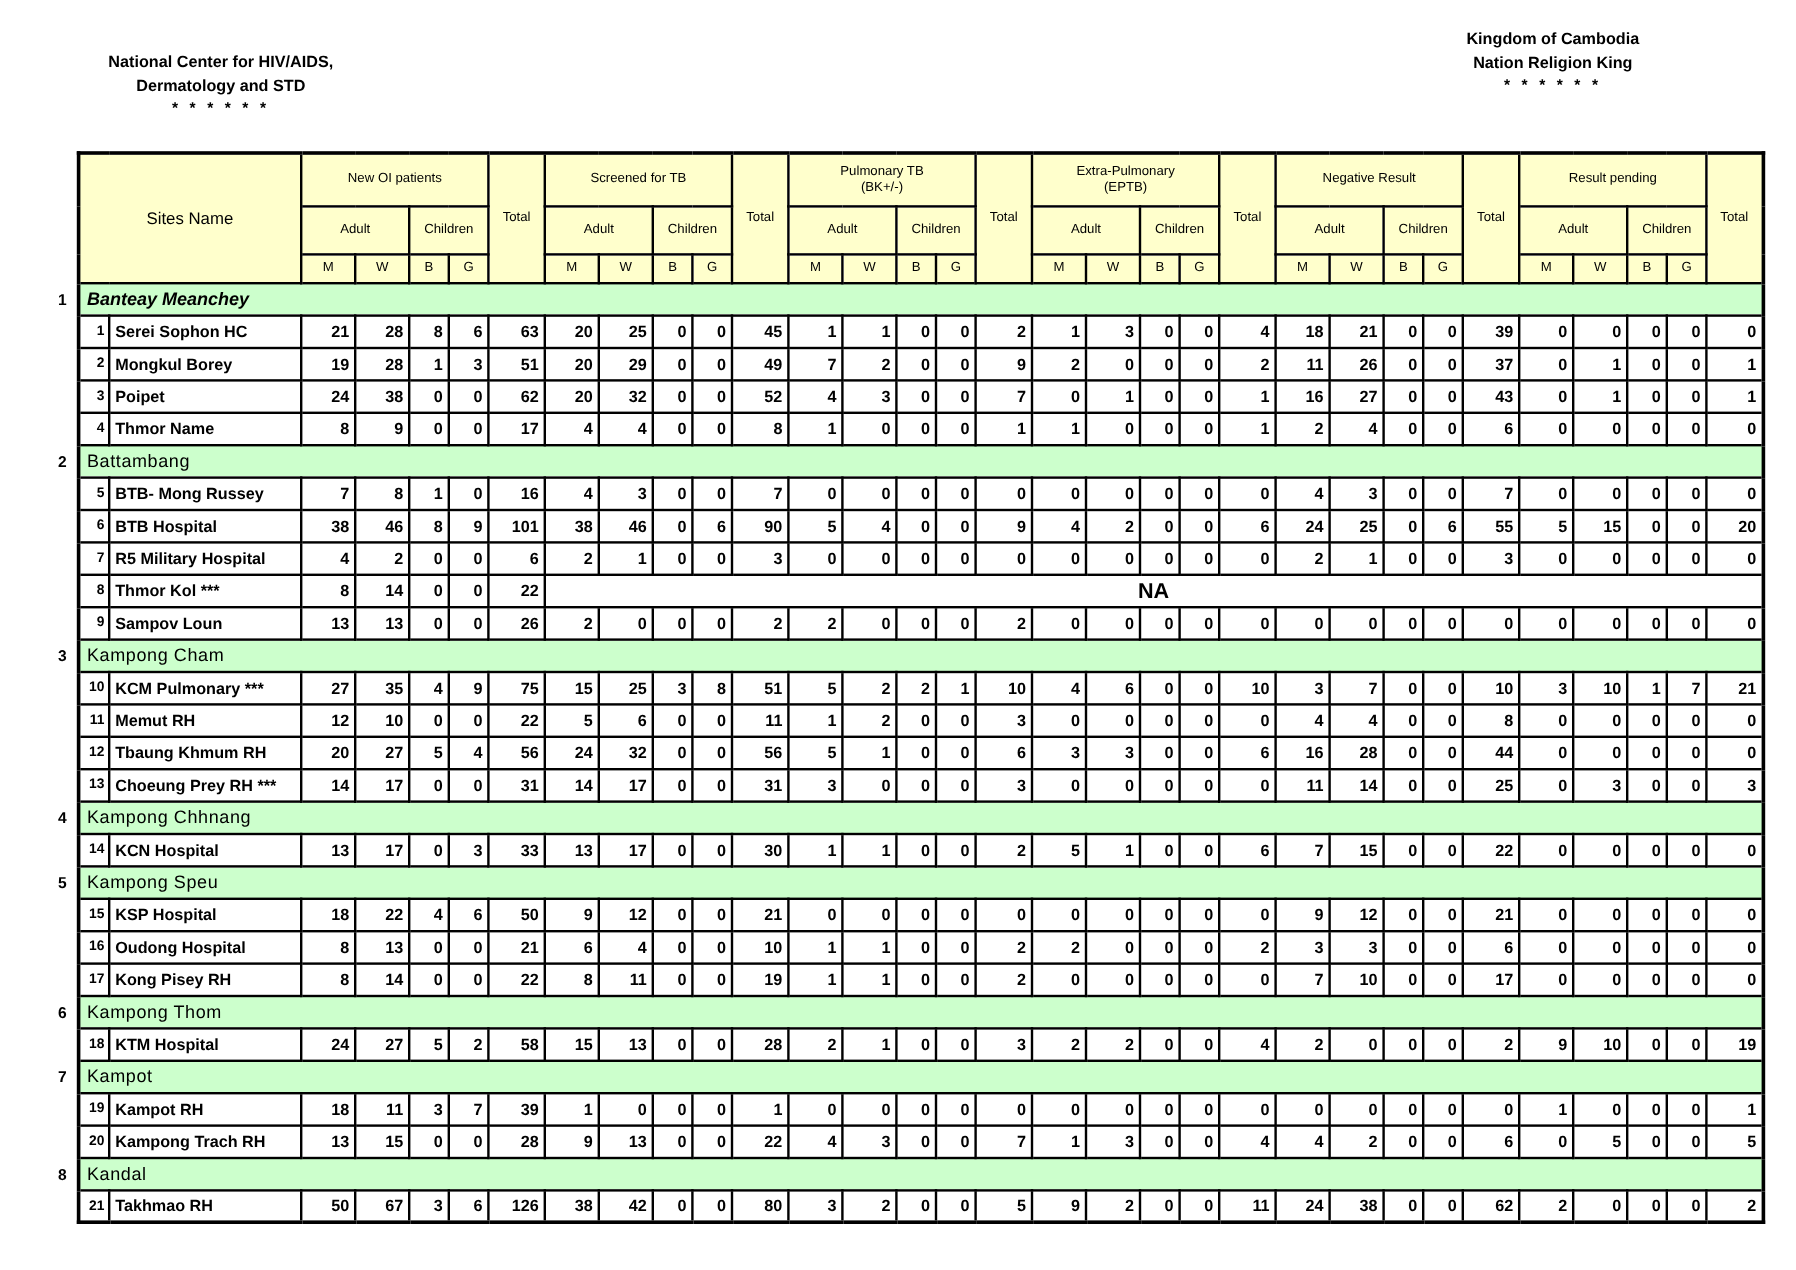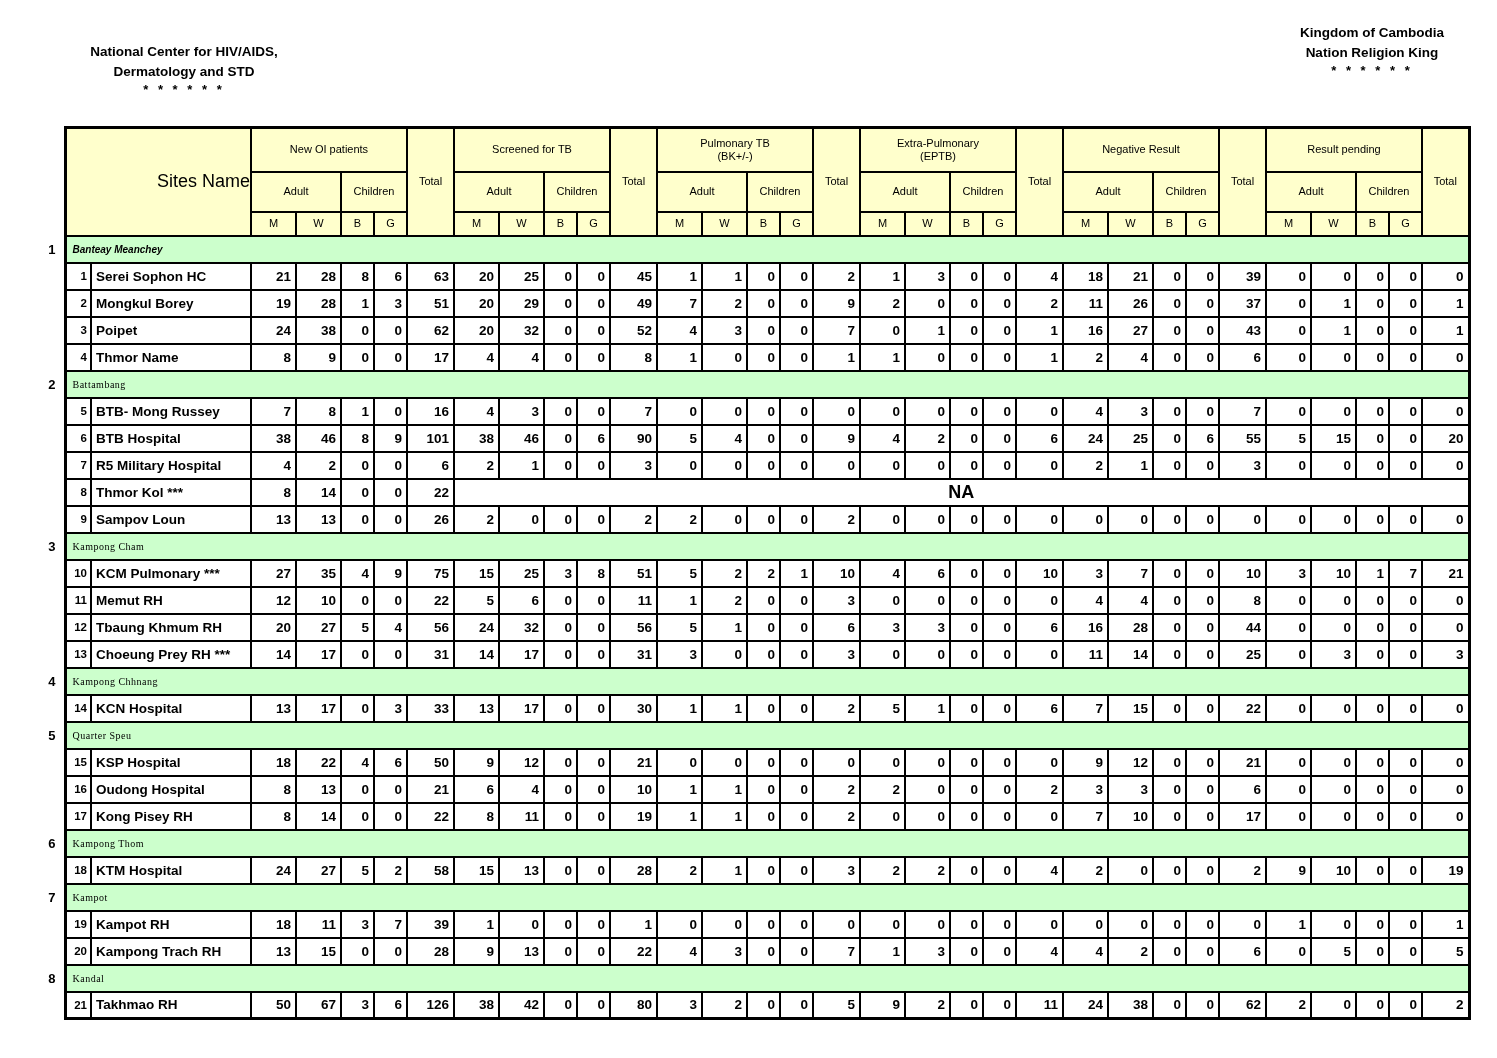--- a/index.html
+++ b/index.html
@@ -2,21 +2,21 @@
 <html><head>
 <meta charset="utf-8">
 <style>
   html,body{margin:0;padding:0;background:#fff;}
   .page{position:relative;width:1497px;height:1058px;background:#fff;color:#000;
         font-family:"Liberation Sans", sans-serif;overflow:hidden;}
 
   
   .org-left{position:absolute;left:68px;top:42px;width:232px;text-align:center;
             font-weight:bold;font-size:13.5px;line-height:1.45;}
-  .kingdom-right{position:absolute;left:1276px;top:23px;width:192px;text-align:center;
+  .kingdom-right{position:absolute;left:1198px;top:23px;width:192px;text-align:center;
             font-weight:bold;font-size:13.5px;line-height:1.45;}
   .stars{font-size:13px;letter-spacing:3px;font-weight:bold;}
   .doc-title{position:absolute;top:84px;left:0;width:1460px;text-align:center;
              font-size:21px;font-weight:bold;font-style:italic;text-decoration:underline;}
 
   
   .table-wrap{position:absolute;top:126px;left:28px;}
   table{border-collapse:collapse;table-layout:fixed;}
   .c-gutter{width:37px}.c-num{width:26px}.c-name{width:160px}
   .c-mw{width:45px}.c-bg{width:33px}.c-tot{width:47px}
@@ -24,31 +24,31 @@
   th.gutter,td.gutter{border:none !important;background:#fff;}
   .bl3{border-left:3px solid #000 !important;}
   .br3{border-right:3px solid #000 !important;}
   .bt3{border-top:3px solid #000 !important;}
   tr.last td{border-bottom:3px solid #000;}
 
   thead tr:nth-child(1){height:44px;}
   thead tr:nth-child(2){height:40px;}
   thead tr:nth-child(3){height:24px;}
   .ghead{background:#FFFFCC;font-weight:normal;font-size:11px;text-align:center;line-height:1.15;}
-  .corner{font-size:18px;text-align:right;}
+  .corner{font-size:14px;}
 
   tbody tr{height:27px;}
   td.gutter{font-weight:bold;font-size:13px;text-align:right;padding-right:8px;}
   td.num{font-weight:bold;font-size:11.5px;text-align:right;padding-right:3px;background:#fff;}
   td.name{font-weight:bold;font-size:13.5px;text-align:left;padding-left:4px;white-space:nowrap;background:#fff;}
   td.val{font-weight:bold;font-size:13.5px;text-align:right;padding-right:4px;background:#fff;}
   td.na{font-weight:bold;font-size:18px;text-align:center;background:#fff;}
-  td.province{background:#CCFFCC;font-size:10px;text-align:left;padding-left:6px;white-space:nowrap;}
+  td.province{background:#CCFFCC;font-size:15px;text-align:left;padding-left:6px;white-space:nowrap;}
   td.province.style-a{font-weight:bold;font-style:italic;font-family:"Liberation Sans",sans-serif;}
-  td.province.style-b{font-family:Liberation Serif, serif;letter-spacing:0.5px;margin-top:28px;}
+  td.province.style-b{font-family:Liberation Sans, sans-serif;letter-spacing:0.5px;margin-top:28px;}
 </style>
 </head>
 <body>
 
 <div class="page">
 
   <div class="org-left">
     <div>National Center for HIV/AIDS,</div>
     <div>Dermatology and STD</div>
     <div class="stars">* * * * * *</div>
@@ -658,21 +658,21 @@
             <td class="val">0</td>
             <td class="val">22</td>
             <td class="val">0</td>
             <td class="val">0</td>
             <td class="val">0</td>
             <td class="val">0</td>
             <td class="val br3">0</td>
           </tr>
           <tr>
             <td class="gutter">5</td>
-            <td class="province style-b bl3 br3" colspan="32">Quarter Speu</td>
+            <td class="province style-b bl3 br3" colspan="32">Kampong Speu</td>
           </tr>
           <tr>
             <td class="gutter"></td>
             <td class="num bl3">15</td>
             <td class="name">KSP Hospital</td>
             <td class="val">18</td>
             <td class="val">22</td>
             <td class="val">4</td>
             <td class="val">6</td>
             <td class="val">50</td>

